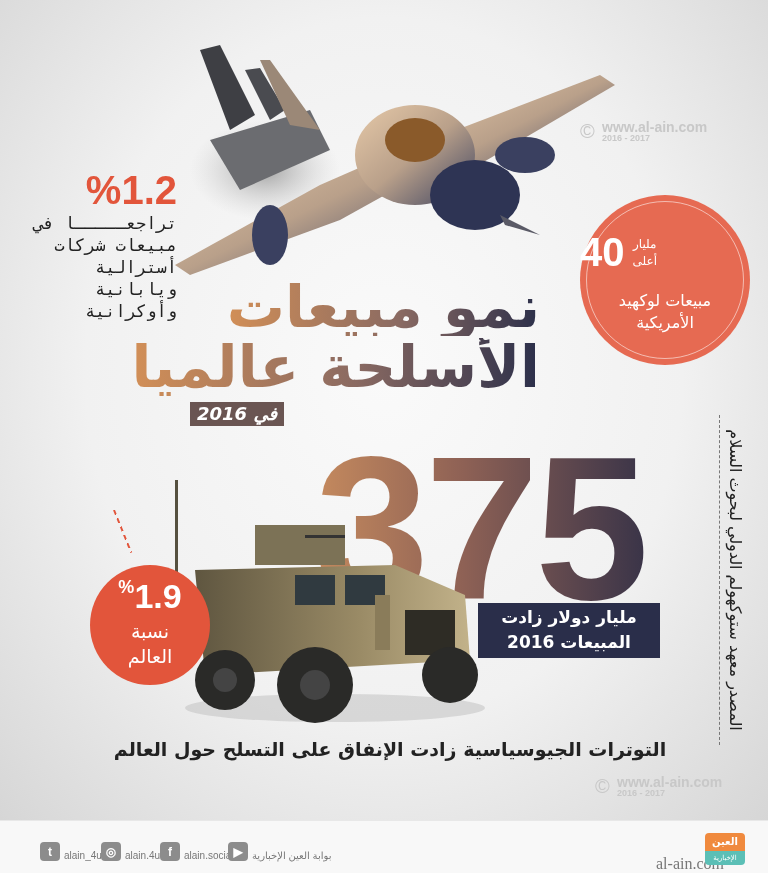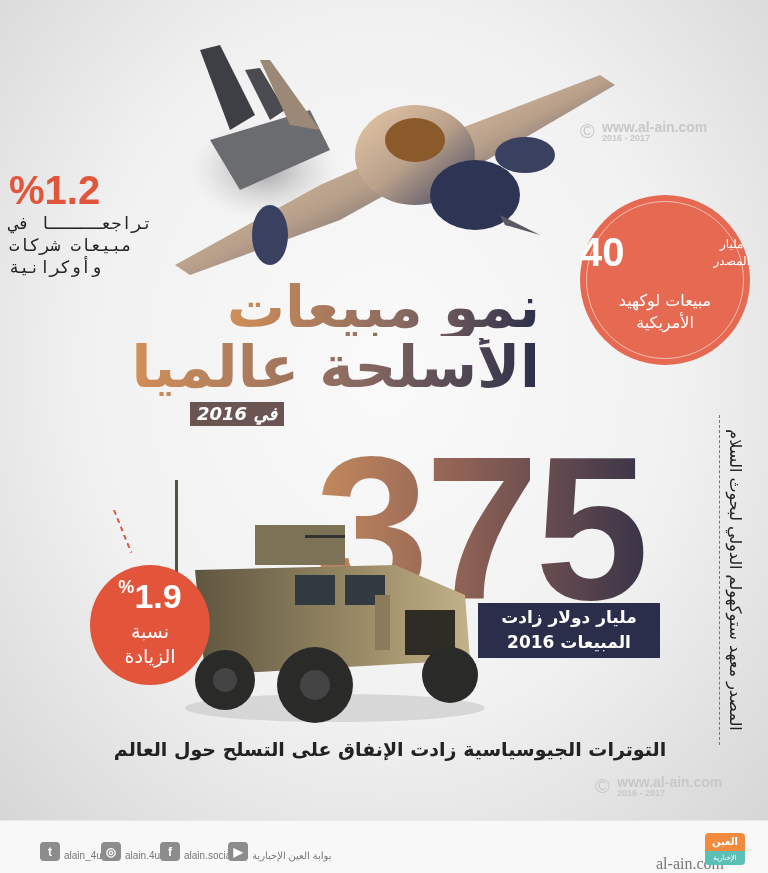--- a/index.html
+++ b/index.html
@@ -23,30 +23,30 @@
   
   .jets { position:absolute; left:170px; top:20px; width:450px; height:260px; }
 
   
   .watermark { position:absolute; color:#c8c8c8; font-family:"Liberation Sans", sans-serif; line-height:1; }
   .watermark .copy { position:absolute; left:0; top:1px; font-size:20px; }
   .watermark .url { position:absolute; left:22px; top:0; font-size:14px; font-weight:bold; }
   .watermark .yrs { position:absolute; left:22px; top:14px; font-size:9px; font-weight:bold; }
 
   
-  .stat-left { position:absolute; left:9px; top:170px; width:150px; text-align:left; }
+  .stat-left { position:absolute; left:27px; top:170px; width:150px; text-align:right; }
   .stat-left .pct { color:#e2553b; font-family:"Liberation Sans", sans-serif; font-weight:bold; font-size:40px; line-height:40px; direction:ltr; }
   .stat-left .txt { color:#222; font-size:17px; line-height:22px; direction:rtl; margin-top:4px;font-family:Liberation Mono, monospace; }
 
   
   .circle { position:absolute; border-radius:50%; background:#e66a52; color:#fff; text-align:center; }
   .circle .ring { position:absolute; inset:6px; border-radius:50%; border:1px solid rgba(255,255,255,0.55); }
 
   .c40 { left:580px; top:195px; width:170px; height:170px; }
-  .c40 .row { position:absolute; top:35px; left:0; right:0; display:flex; justify-content:space-between; align-items:center; gap:8px; direction:ltr; }
+  .c40 .row { position:absolute; top:35px; left:0; right:0; display:flex; justify-content:flex-start; align-items:center; gap:8px; direction:ltr; }
   .c40 .num { font-family:"Liberation Sans", sans-serif; font-weight:bold; font-size:40px; }
   .c40 .unit { font-size:12px; line-height:17px; direction:rtl;font-family:Liberation Serif, serif; }
   .c40 .desc { position:absolute; top:95px; left:0; right:0; font-size:16px; line-height:22px; direction:rtl; }
 
   .c2010 { left:45px; top:420px; width:100px; height:100px; background:#e2553b; }
   .c2010 .txt { position:absolute; top:26px; left:0; right:0; font-size:15px; line-height:22px; direction:rtl; font-weight:bold; }
 
   .c19 { left:90px; top:565px; width:120px; height:120px; background:#e2553b; }
   .c19 .pct { position:absolute; top:12px; left:0; right:0; font-family:"Liberation Sans", sans-serif; font-weight:bold; font-size:34px; direction:ltr; }
   .c19 .pct small { font-size:18px; vertical-align:top; }
@@ -131,31 +131,32 @@
     <span class="yrs">2016 - 2017</span>
   </div>
 
   <div class="stat-left">
     <div class="pct">
       <span>%</span><span>1.2</span>
     </div>
     <div class="txt">
       <div>تراجعـــــا في</div>
       <div>مبيعات شركات</div>
+      <div>أسترالية ويابانية</div>
       <div>وأوكرانية</div>
     </div>
   </div>
 
   <div class="circle c40">
     <div class="ring"></div>
     <div class="row">
       <span class="num">40</span>
       <span class="unit">
         <div>مليار</div>
-        <div>المصدر</div>
+        <div>أعلى</div>
       </span>
     </div>
     <div class="desc">
       <div>مبيعات لوكهيد</div>
       <div>الأمريكية</div>
     </div>
   </div>
 
   <div class="title title1">نمو مبيعات</div>
   <div class="title title2">الأسلحة عالميا</div>
@@ -188,21 +189,21 @@
     <circle cx="150" cy="205" r="15" fill="#444"></circle>
     <circle cx="285" cy="195" r="28" fill="#2a2a28"></circle>
   </svg>
 
   <div class="circle c19">
     <div class="pct">
       <small>%</small><span>1.9</span>
     </div>
     <div class="txt">
       <div>نسبة</div>
-      <div>الزيادة</div>
+      <div>العالم</div>
     </div>
   </div>
 
   <div class="bar375">
     <div>مليار دولار زادت</div>
     <div>المبيعات 2016</div>
   </div>
 
   <div class="source">
     <div class="dline"></div>

